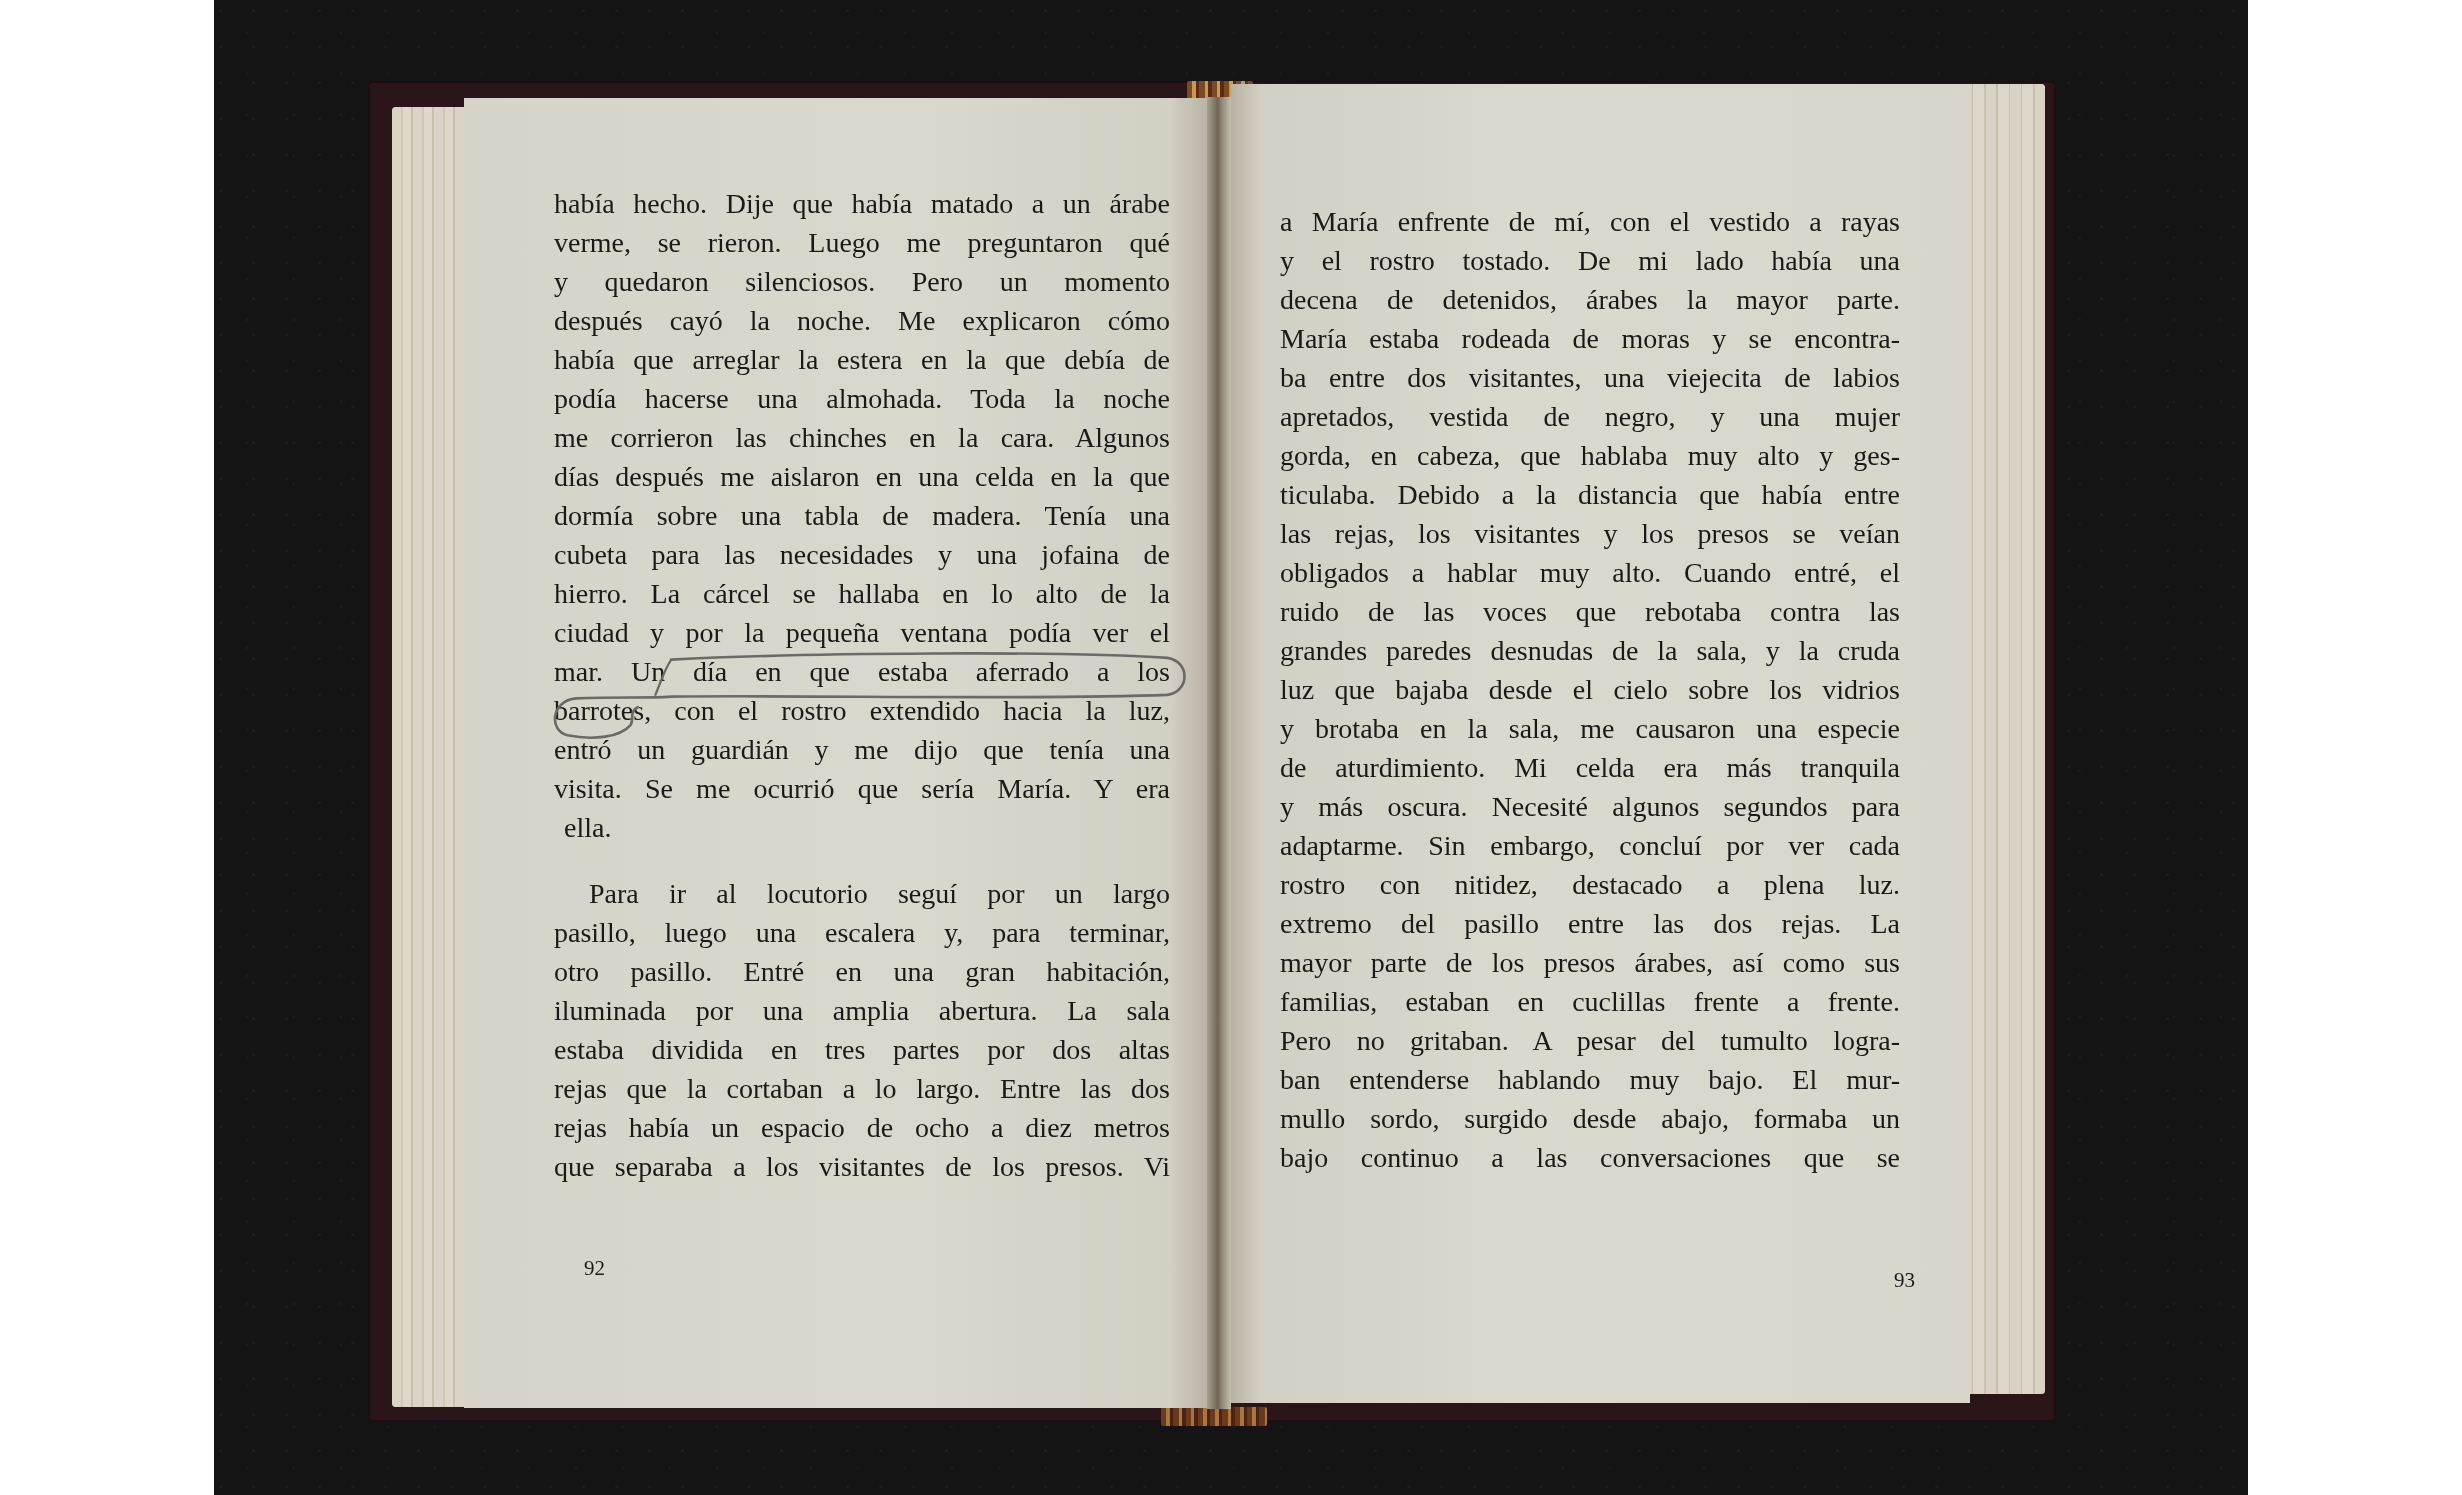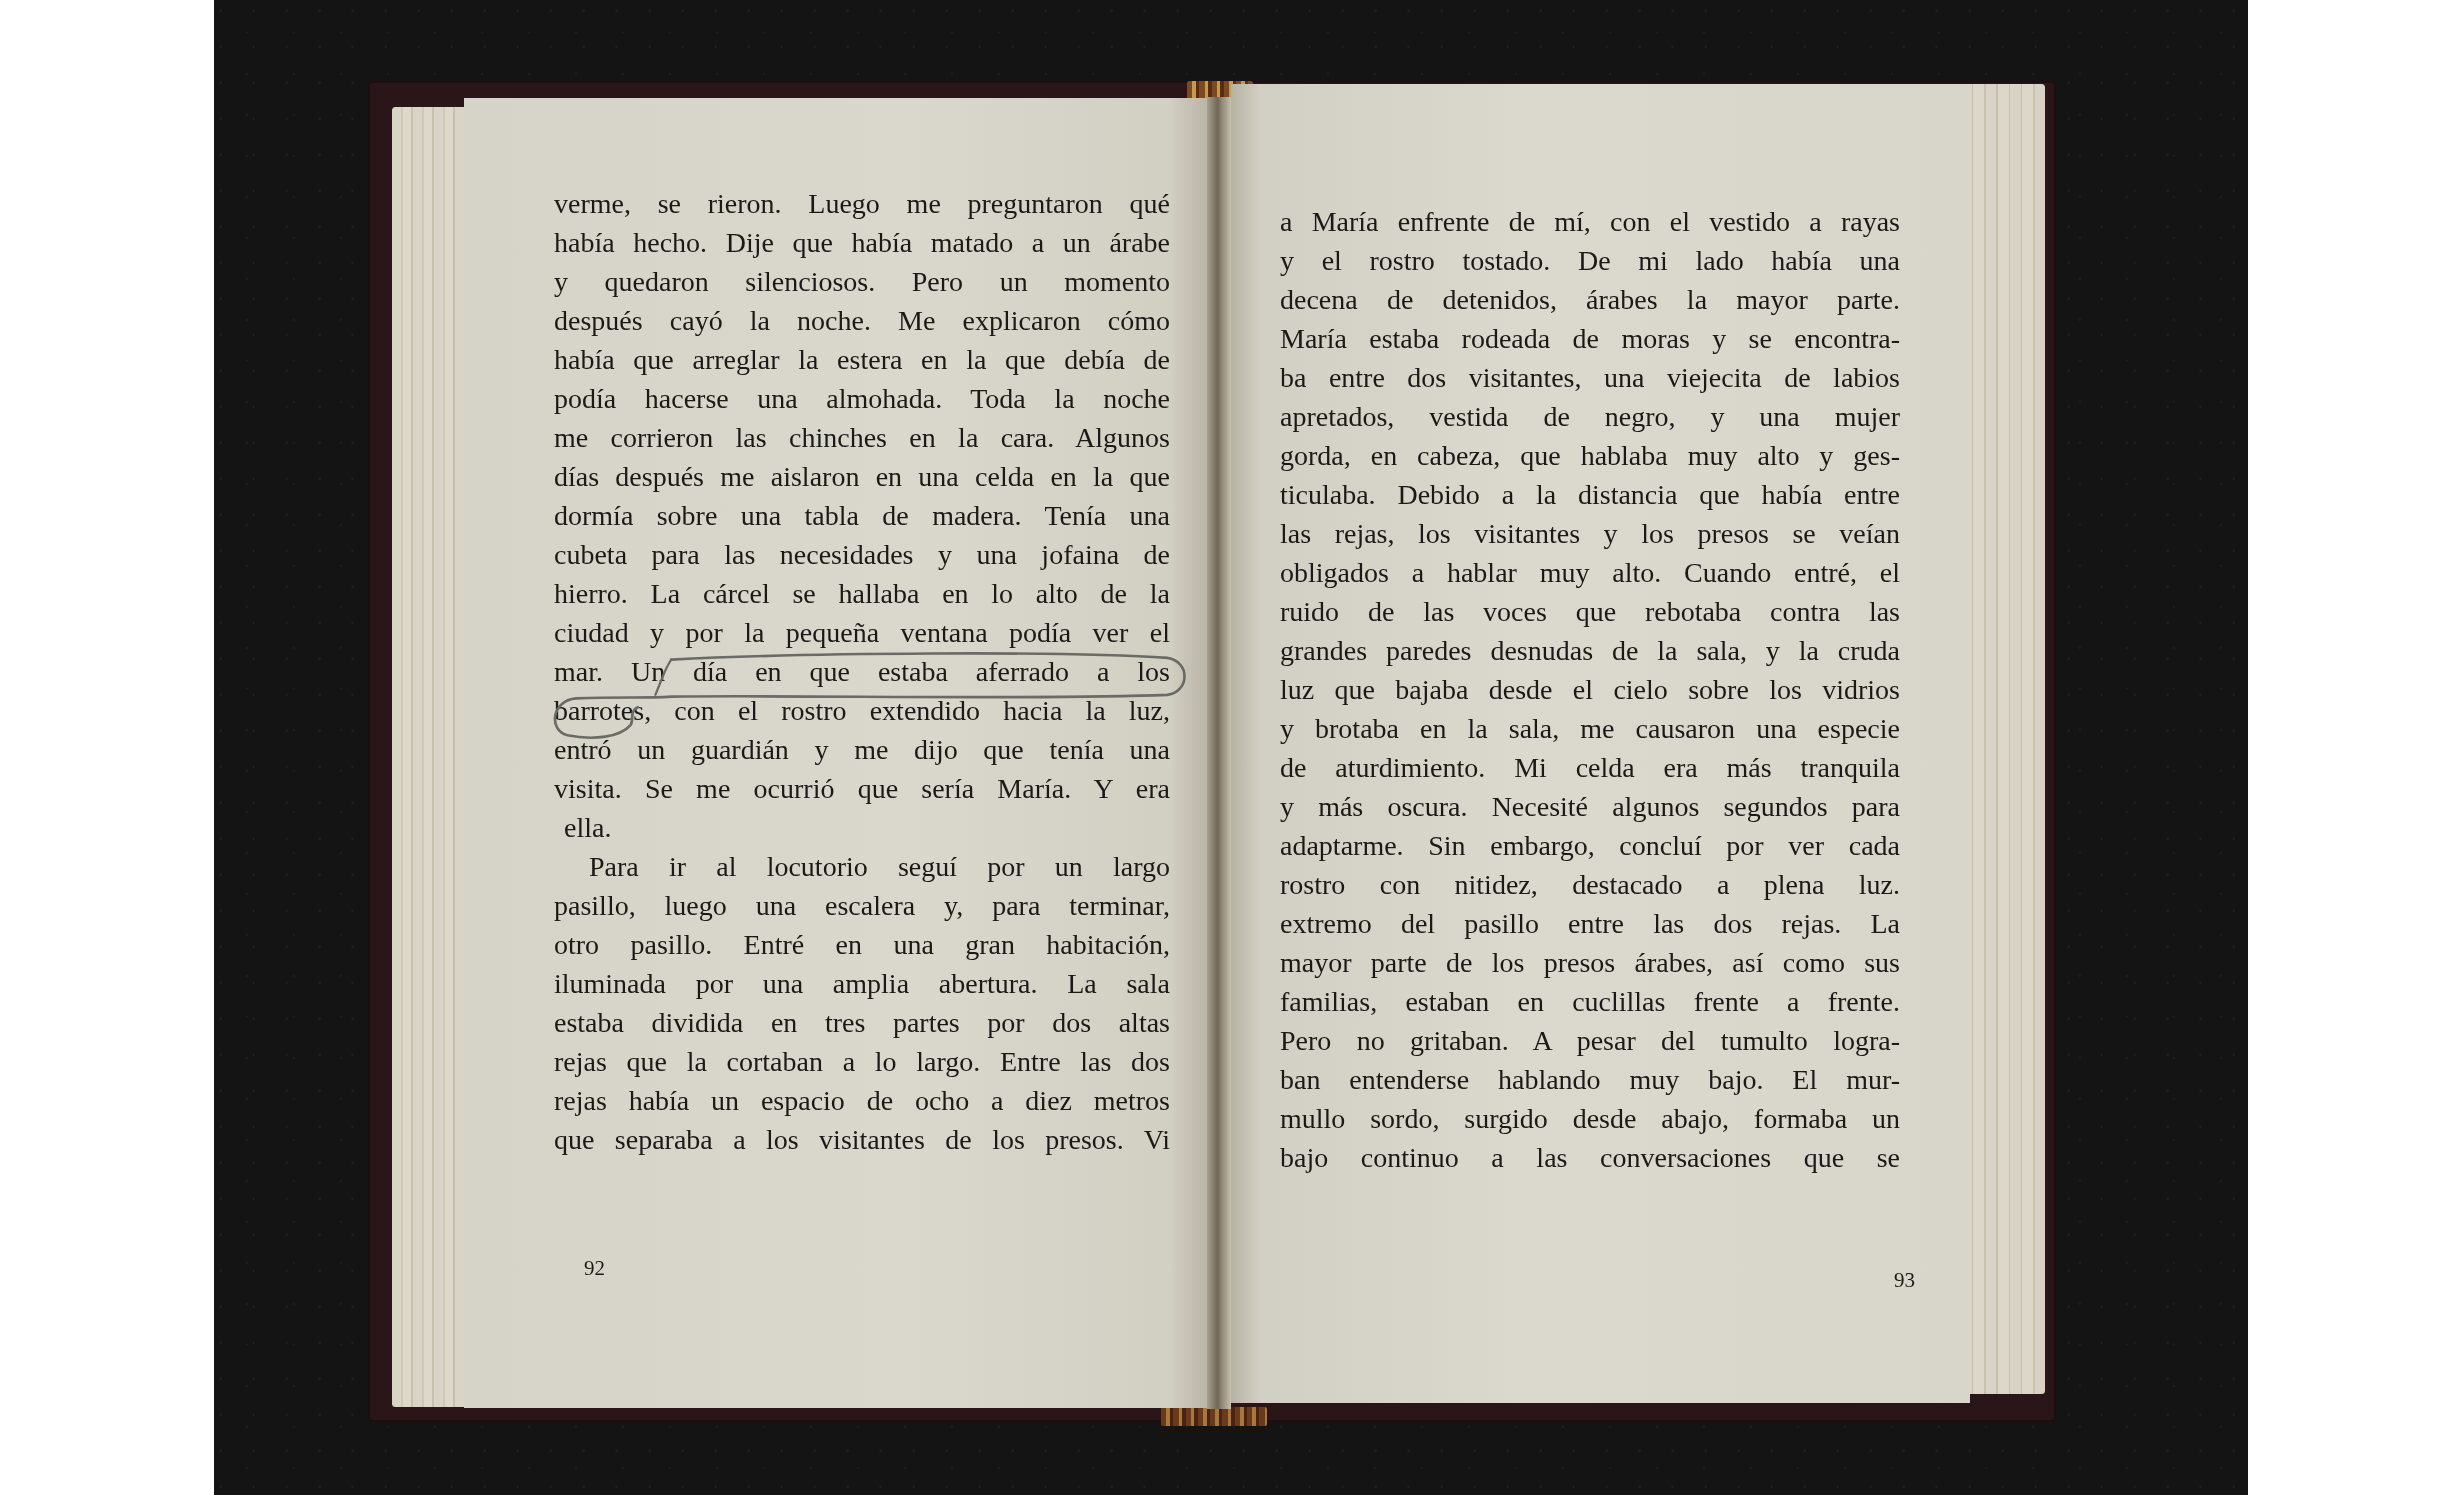--- a/index.html
+++ b/index.html
@@ -61,21 +61,21 @@
     }
     .text-block {
       position:absolute;
       font-size:28px; line-height:39px; color:#1b1a18;
       text-align:justify;
     }
     .text-left  { left:554px;  top:184px; width:616px; }
     .text-right { left:1280px; top:202px; width:620px; }
     .line { display:block; white-space:nowrap; text-align-last:justify; text-align:justify; height:39px; }
     .line.last { text-align-last:left;margin-left:10px; }
-    .line.indent { padding-left:35px; }
+    .line.indent { padding-left:35px;margin-top:27px; }
     .pnum {
       position:absolute; font-size:21px; color:#1b1a18;margin-left:22px;
     }
     .pnum-left  { left:562px;  top:1256px; }
     .pnum-right { left:1872px; top:1268px;text-align:center; }
     .circle-mark {
       position:absolute; pointer-events:none;
     }
   </style>
 </head>
@@ -86,22 +86,22 @@
 <div class="stack-left"></div>
 <div class="stack-right"></div>
 <div class="headband-top"></div>
 <div class="headband-bottom"></div>
 
 <div class="page page-left"></div>
 <div class="gutter"></div>
 <div class="page page-right"></div>
 
 <div class="text-block text-left">
+  <span class="line">había hecho. Dije que había matado a un árabe</span>
   <span class="line">verme, se rieron. Luego me preguntaron qué</span>
-  <span class="line">había hecho. Dije que había matado a un árabe</span>
   <span class="line">y quedaron silenciosos. Pero un momento</span>
   <span class="line">después cayó la noche. Me explicaron cómo</span>
   <span class="line">había que arreglar la estera en la que debía de</span>
   <span class="line">podía hacerse una almohada. Toda la noche</span>
   <span class="line">me corrieron las chinches en la cara. Algunos</span>
   <span class="line">días después me aislaron en una celda en la que</span>
   <span class="line">dormía sobre una tabla de madera. Tenía una</span>
   <span class="line">cubeta para las necesidades y una jofaina de</span>
   <span class="line">hierro. La cárcel se hallaba en lo alto de la</span>
   <span class="line">ciudad y por la pequeña ventana podía ver el</span>

